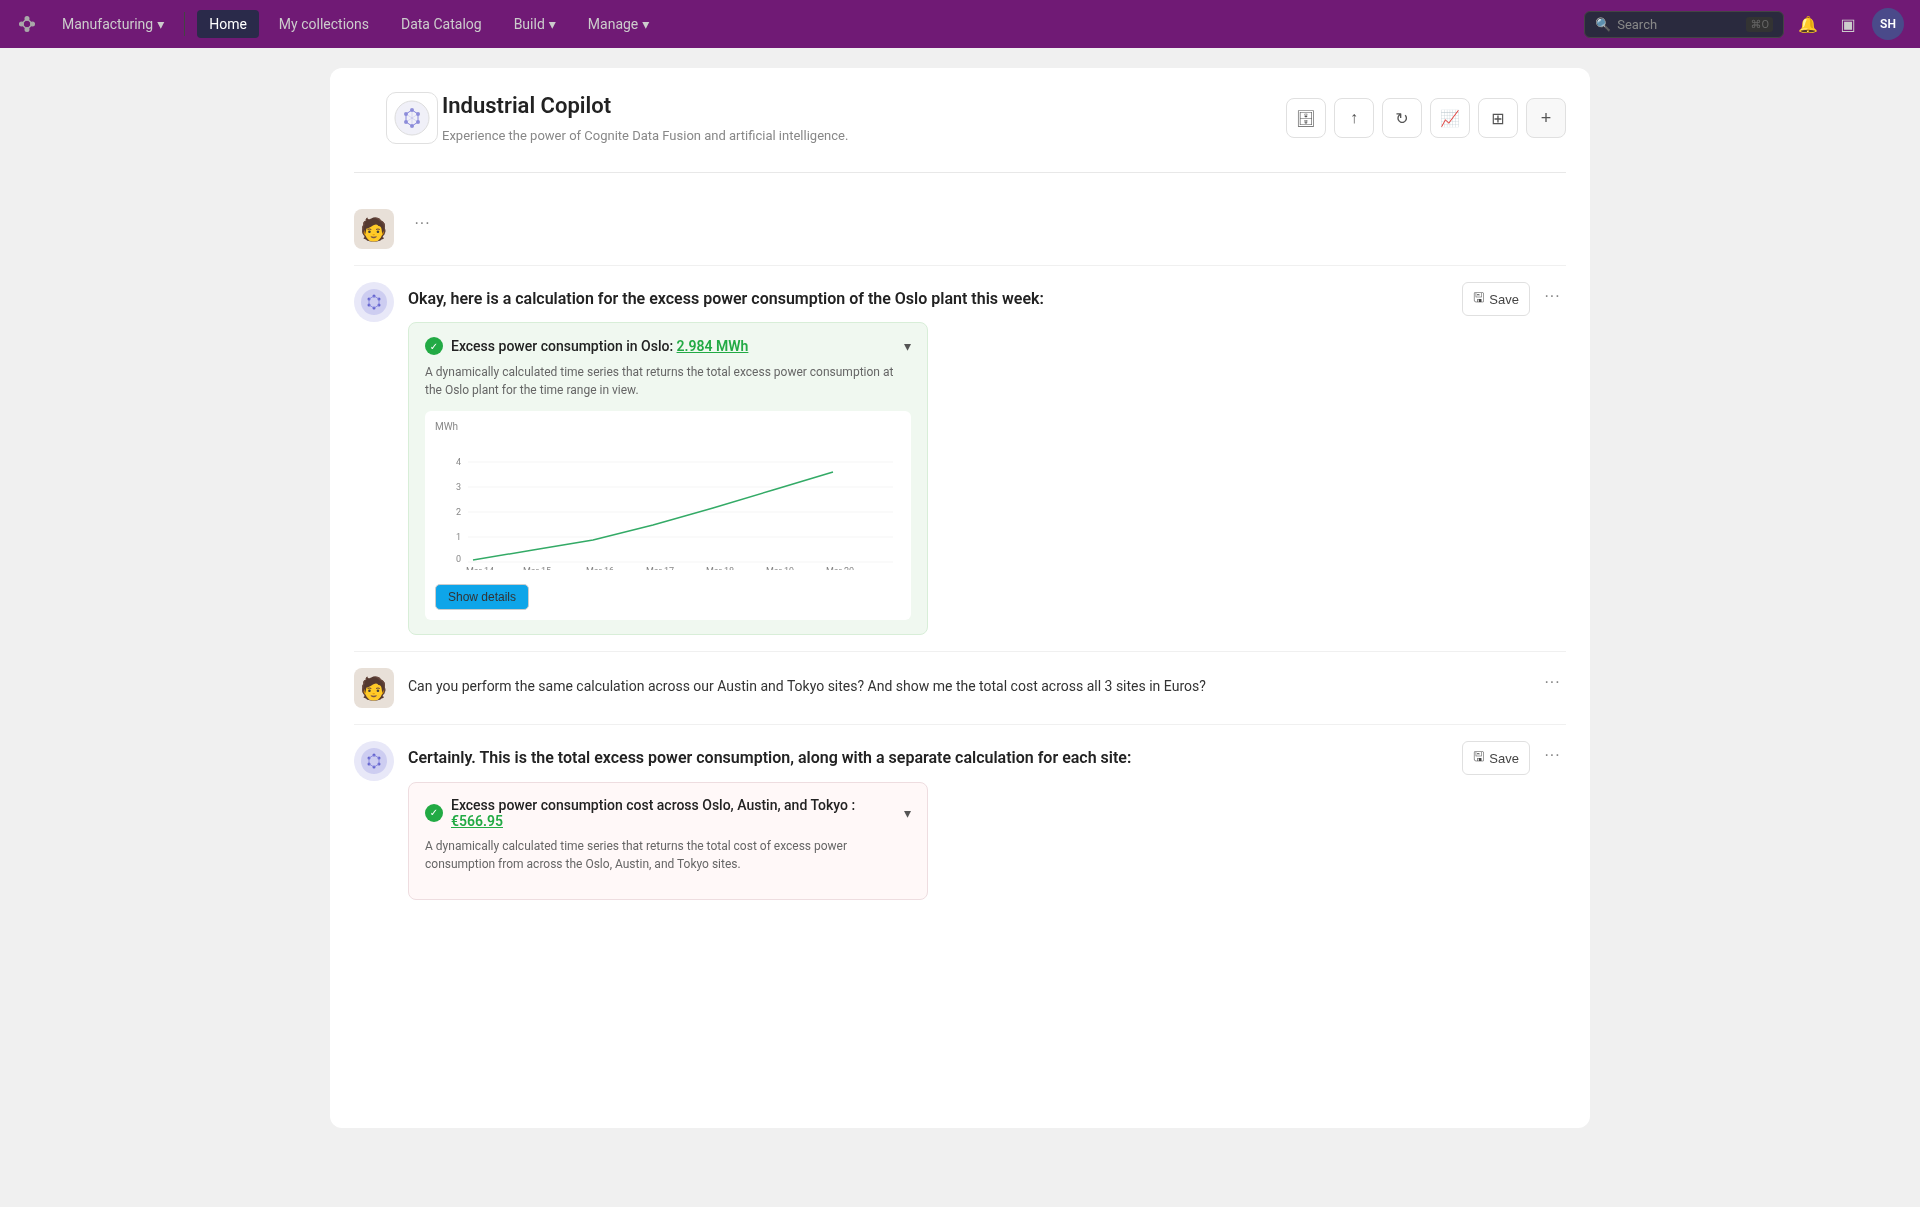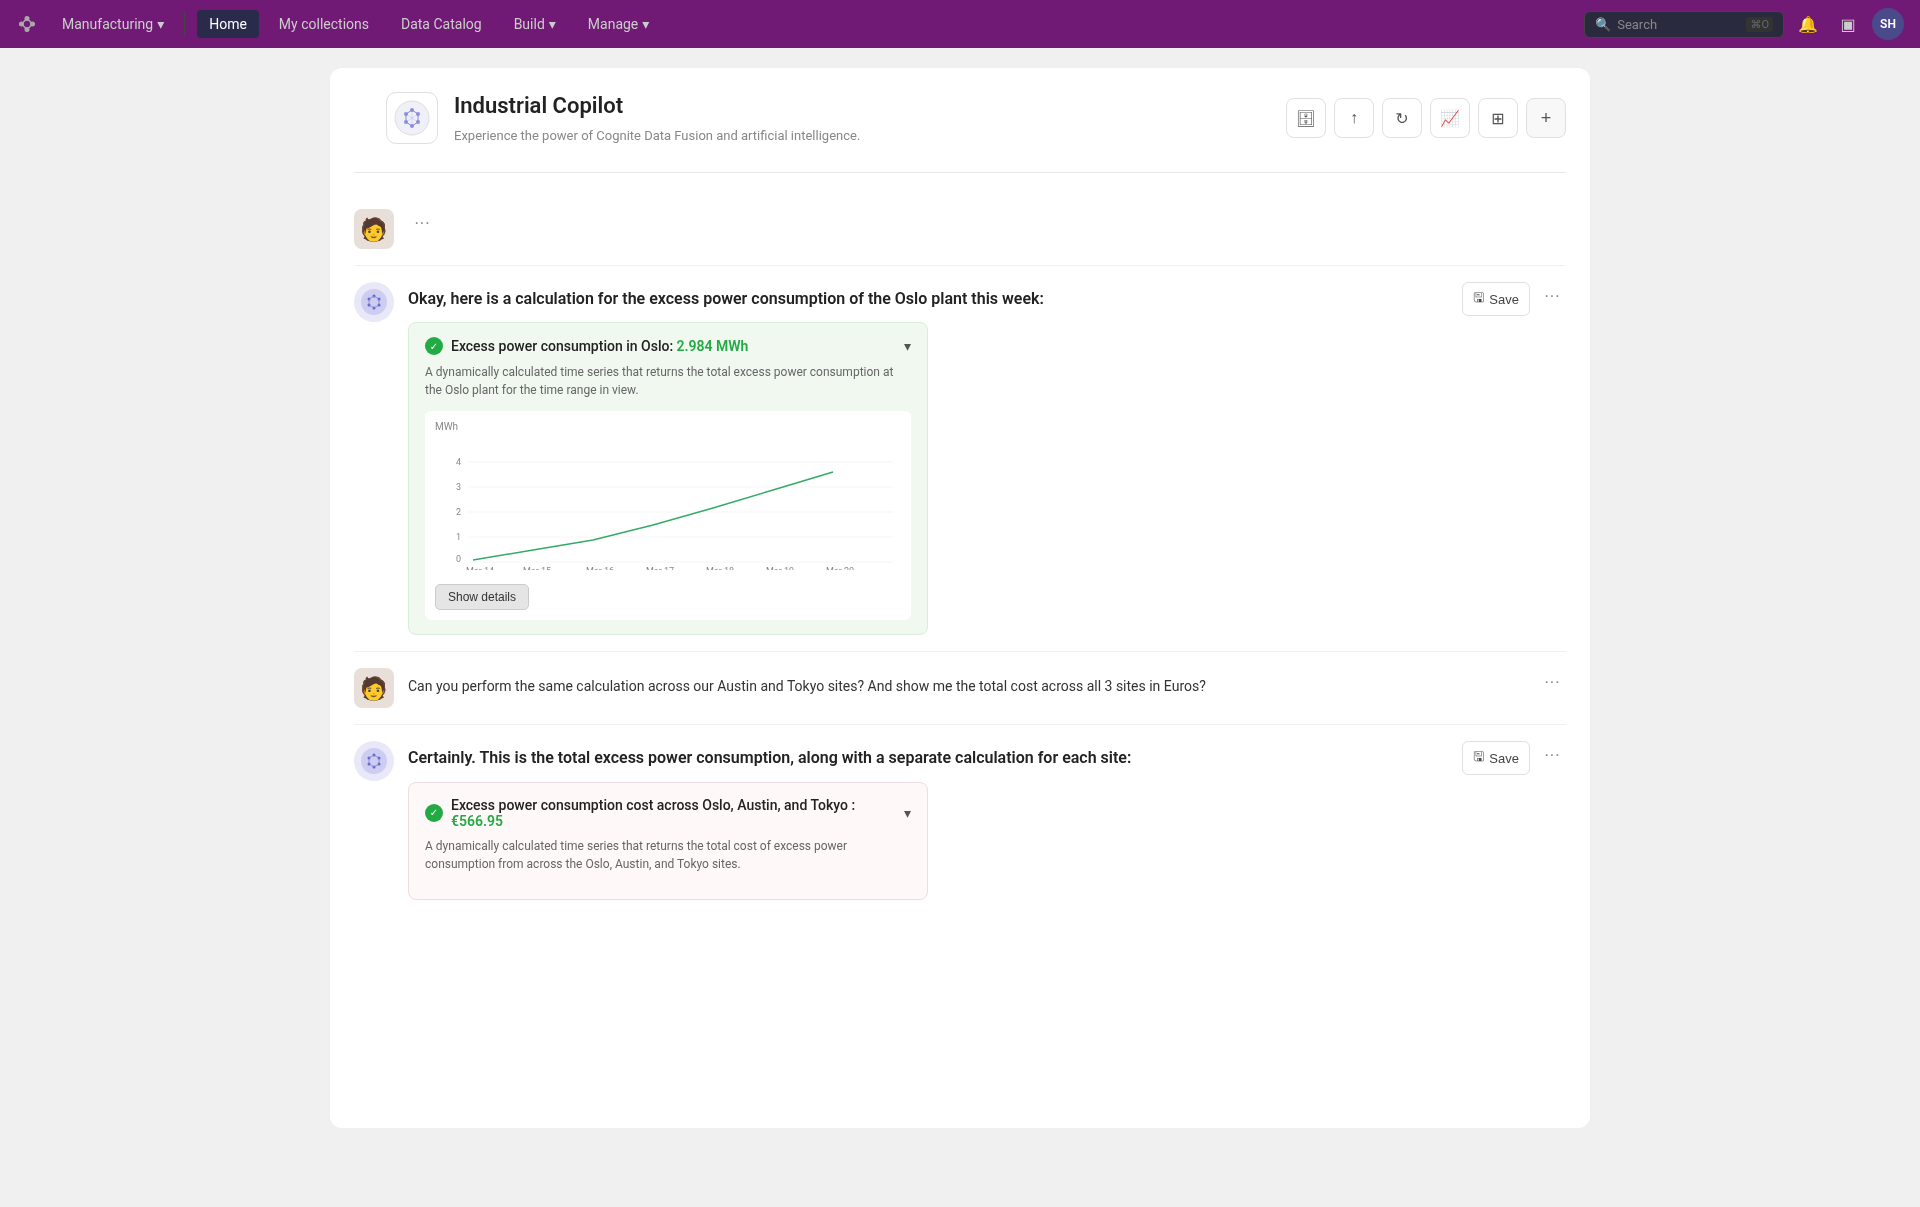--- a/index.html
+++ b/index.html
@@ -118,21 +118,21 @@
       margin: 0 auto;
       padding: 24px;
       min-height: 1060px;
     }
 
     
     .page-header {
       display: flex;
       align-items: center;
       margin-bottom: 28px;
-      gap: 16px;
+      gap: 4px;
       padding-left: 32px;
     }
     .page-icon {
       width: 52px;
       height: 52px;
       border-radius: 10px;
       border: 1px solid #e0e0e0;
       display: flex;
       align-items: center;
       justify-content: center;
@@ -284,20 +284,21 @@
       flex-shrink: 0;
     }
     .result-title {
       font-size: 14px;
       font-weight: 500;
       color: #222;
     }
     .result-value {
       color: #22aa44;
       font-weight: 600;
+      text-decoration: underline;
     }
     .result-expand {
       margin-left: auto;
       cursor: pointer;
       color: #555;
       font-size: 14px;
     }
     .result-desc {
       font-size: 12px;
       color: #666;
@@ -314,21 +315,21 @@
     }
     .chart-ylabel {
       font-size: 10px;
       color: #888;
       margin-bottom: 18px;
     }
     .chart-svg-wrapper {
       width: 100%;
     }
     .show-details-btn {
-      background: #e5e5e5;
+      background: #0ea5e9;
       border: 1px solid #ccc;
       border-radius: 5px;
       padding: 5px 12px;
       font-size: 12px;
       color: #333;
       cursor: pointer;
       margin-top: 10px;
     }
 
     

